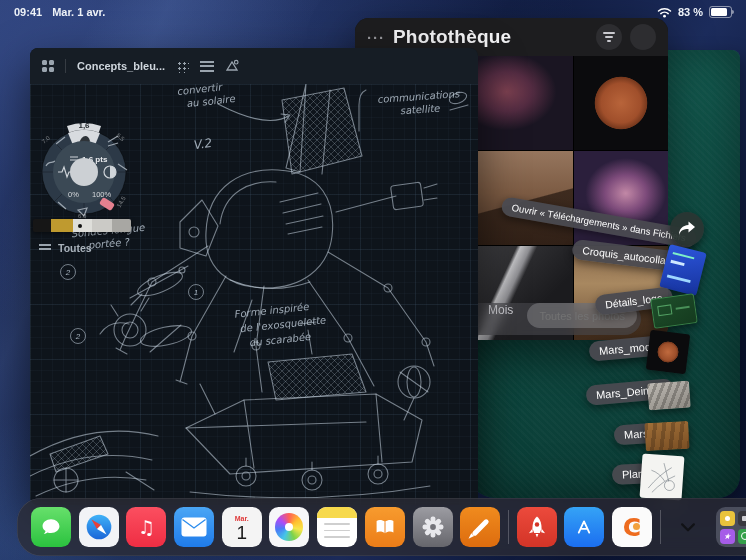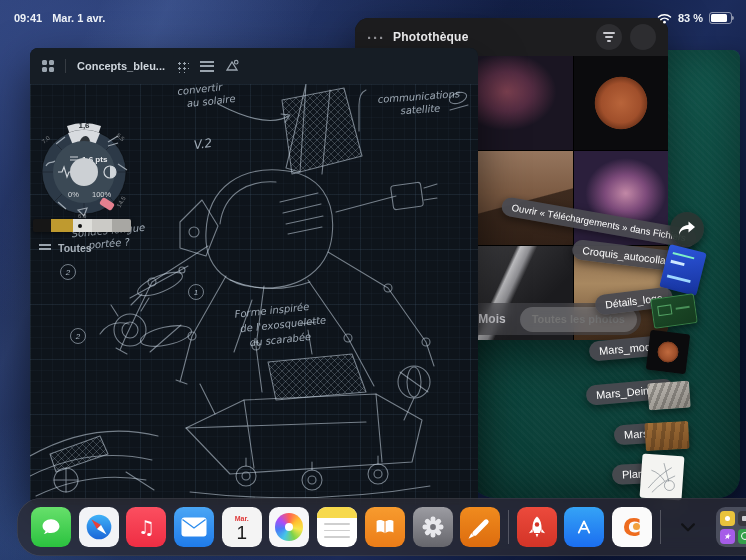--- a/index.html
+++ b/index.html
@@ -12,48 +12,48 @@
       linear-gradient(125deg,#27386a 0%,#1b2a56 22%,#101c41 45%,#1c2c5c 64%,#0a1330 86%,#0c1534 100%);}
   
   .mat{position:absolute;left:466px;top:50px;width:274px;height:448px;z-index:1;
     border-radius:16px 8px 22px 30px;
     background:
       repeating-linear-gradient(45deg, rgba(255,255,255,.02) 0 2px, transparent 2px 5px),
       linear-gradient(160deg,#16655a 0%,#115349 28%,#0d453d 62%,#0a3832 100%);
     box-shadow:inset 0 0 50px rgba(0,0,0,.4), 4px 6px 18px rgba(0,0,0,.35);}
   
   .status{position:absolute;top:0;left:0;right:0;height:20px;z-index:9;display:flex;align-items:center;
-    padding:8px 14px 0;color:#eef2f7;font-size:11px;font-weight:700;}
+    padding:2px 14px 0;color:#eef2f7;font-size:11px;font-weight:700;}
   .status .date{margin-left:10px;font-weight:600;}
   .status .right{margin-left:auto;display:flex;align-items:center;gap:6px;font-weight:600;}
   .batt{display:inline-block;position:relative;width:21px;height:10px;border:1px solid rgba(255,255,255,.5);border-radius:3px;}
   .batt i{position:absolute;left:1px;top:1px;bottom:1px;width:16px;background:#fff;border-radius:1.5px;}
   .batt::after{content:"";position:absolute;right:-3px;top:3px;width:2px;height:4px;background:rgba(255,255,255,.5);border-radius:0 2px 2px 0;}
   
   .photos{position:absolute;left:355px;top:18px;width:313px;height:322px;z-index:2;border-radius:14px;
     background:#141416;overflow:hidden;box-shadow:0 16px 44px rgba(0,0,0,.5);}
   .p-header{height:38px;display:flex;align-items:center;gap:8px;padding:0 12px;background:#1d1d1f;}
   .p-more{color:#98989d;font-size:15px;letter-spacing:1px;font-weight:700;}
-  .p-title{color:#f3f3f5;font-size:12px;font-weight:700;letter-spacing:.2px;}
+  .p-title{color:#f3f3f5;font-size:19px;font-weight:700;letter-spacing:.2px;}
   .p-circle{width:26px;height:26px;border-radius:50%;background:#2d2d30;display:flex;align-items:center;justify-content:center;flex:none;}
   .p-select{height:26px;border-radius:13px;background:#2d2d30;color:#d4d4d8;font-size:12px;display:flex;align-items:center;padding:0 13px;flex:none;}
   .flt{width:12px;height:10px;display:flex;flex-direction:column;justify-content:space-between;align-items:center;}
   .flt i{display:block;height:1.6px;border-radius:1px;background:#c9c9ce;}
   .flt i:nth-child(1){width:12px}.flt i:nth-child(2){width:8px}.flt i:nth-child(3){width:4px}
   .p-grid{position:absolute;left:123px;top:38px;width:190px;height:284px;display:grid;
     grid-template-columns:1fr 1fr;grid-auto-rows:94px;gap:1px;background:#000;}
   .ph{width:100%;height:100%;}
   .ph-horsehead{background:radial-gradient(70% 55% at 30% 38%, #7c4050 0%, #542c42 38%, #1a1522 75%),radial-gradient(30% 25% at 62% 30%, rgba(120,160,230,.5), transparent 70%),#141019;}
   .ph-mars{background:radial-gradient(circle 36px at 50% 50%, #b8643a 0%, #a04f2b 55%, #76381d 72%, #0b0b0d 74%),#0b0b0d;}
   .ph-marssurface{background:linear-gradient(165deg, transparent 52%, rgba(40,26,18,.75) 53%),linear-gradient(180deg,#96765e 0%,#7c5b43 45%,#4b3425 100%);}
   .ph-orion{background:radial-gradient(55% 48% at 55% 45%, #c288a6 0%, #7c4a7a 40%, #2b1f3c 78%),#120f1a;}
   .ph-probe{background:linear-gradient(115deg, transparent 28%, #bfbfc2 31%, #8e8e92 38%, transparent 43%),linear-gradient(135deg,#3d3d40 0%,#1b1b1e 65%);}
   .ph-desert{background:linear-gradient(180deg, rgba(20,14,10,.5) 0 8%, transparent 9%),linear-gradient(172deg, transparent 60%, rgba(52,34,20,.8) 61%),linear-gradient(180deg,#8a6a4c 0%,#a88860 40%,#6b4d34 100%);}
   .p-tabbar{position:absolute;left:22px;bottom:5px;width:256px;height:32px;border-radius:16px;
-    background:rgba(72,72,78,.62);backdrop-filter:blur(6px);display:flex;align-items:center;justify-content:flex-end;padding:0 4px;font-weight:bold;}
+    background:rgba(72,72,78,.62);backdrop-filter:blur(6px);display:flex;justify-content:flex-end;padding:0 4px;}
   .p-tab{color:#c9c9ce;font-size:12px;padding:0 14px;}
   .p-tab-sel{height:25px;border-radius:13px;background:rgba(150,150,156,.42);color:#737373;font-size:11px;display:flex;align-items:center;padding:0 12px;}
   
   .concepts{position:absolute;left:30px;top:48px;width:448px;height:457px;z-index:3;border-radius:8px;
     background:#10161d;overflow:hidden;box-shadow:0 18px 46px rgba(0,0,0,.55);}
   .c-toolbar{height:36px;background:#161d25;display:flex;align-items:center;gap:11px;padding:0 12px;border-bottom:1px solid rgba(0,0,0,.45);}
   .c-title{color:#cfd6dd;font-size:11px;font-weight:700;}
   .c-sep{width:1px;height:14px;background:rgba(255,255,255,.14);}
   .c-right{margin-left:auto;display:flex;align-items:center;gap:13px;color:#9aa4ae;font-size:11px;font-weight:700;}
   .sq4{width:12px;height:12px;display:grid;grid-template-columns:1fr 1fr;gap:2px;}

